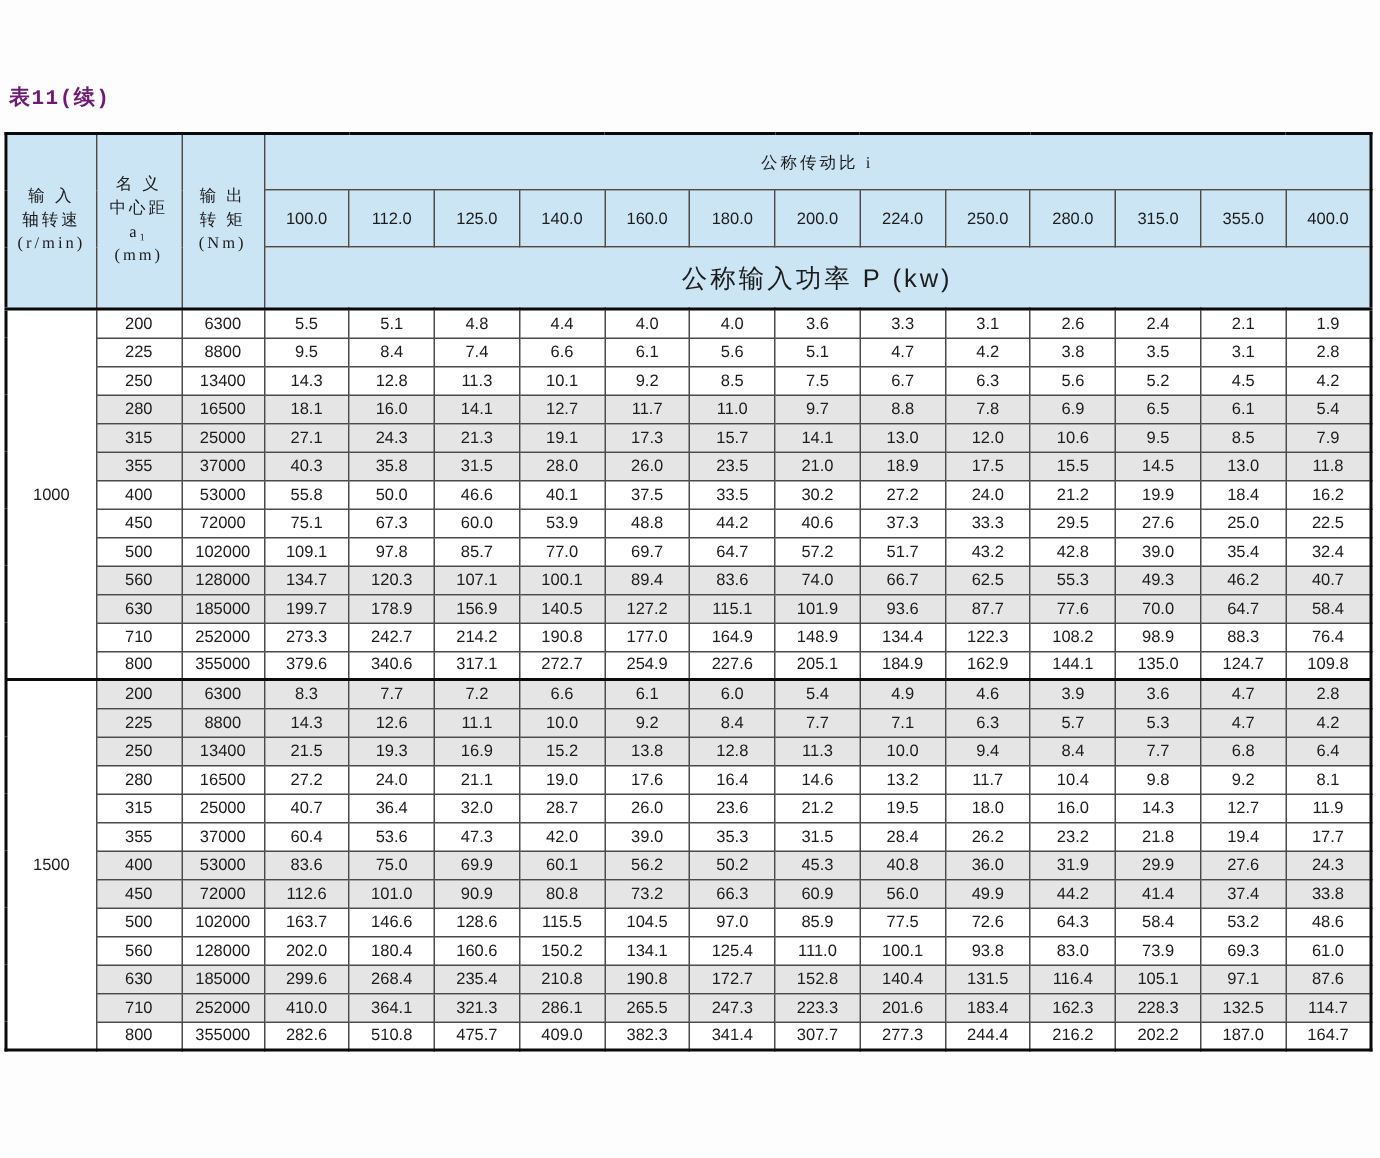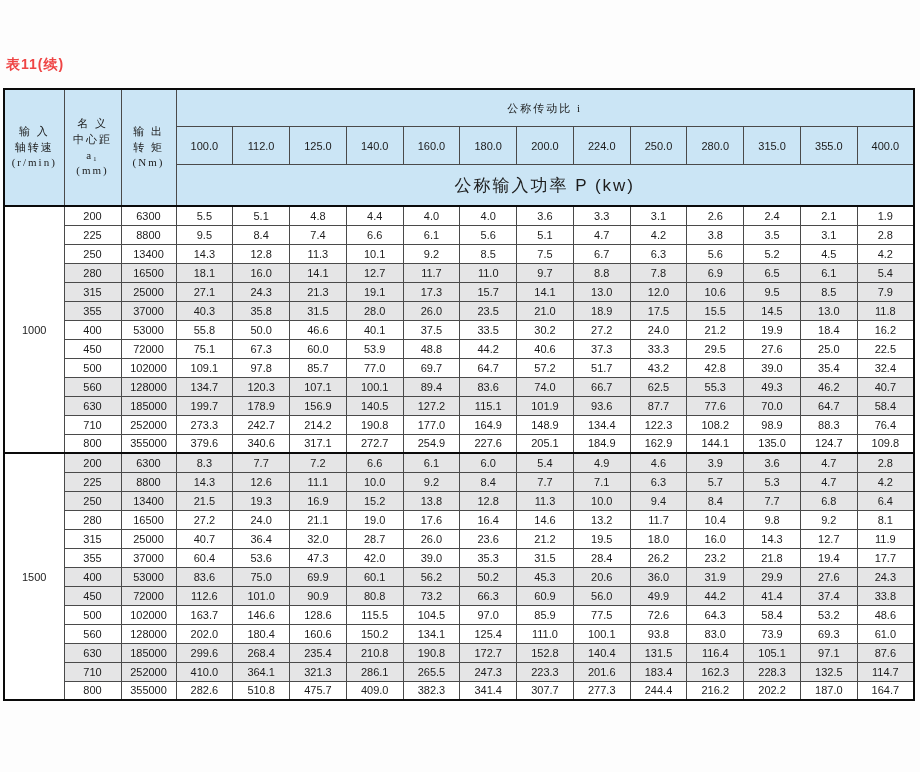--- a/index.html
+++ b/index.html
@@ -18,21 +18,22 @@
     background: #fdfdfd;
     overflow: hidden;
   }
   #doc-title {
     position: absolute;
     left: 6px;
     top: 56px;
     font-size: 14px;
     font-weight: bold;
     letter-spacing: 1px;
-    color: #ef4444;
+    color: #701a75;
+    font-family: Liberation Mono, monospace;
   }
   #main-table {
     position: absolute;
     left: 3px;
     top: 88px;
     width: 912px;
     border-collapse: collapse;
     table-layout: fixed;
     font-size: 11px;
     color: #1c1c1c;
@@ -447,21 +448,21 @@
         <tr class="shaded">
           <td>400</td>
           <td>53000</td>
           <td>83.6</td>
           <td>75.0</td>
           <td>69.9</td>
           <td>60.1</td>
           <td>56.2</td>
           <td>50.2</td>
           <td>45.3</td>
-          <td>20.6</td>
+          <td>40.8</td>
           <td>36.0</td>
           <td>31.9</td>
           <td>29.9</td>
           <td>27.6</td>
           <td>24.3</td>
         </tr>
         <tr class="shaded">
           <td>450</td>
           <td>72000</td>
           <td>112.6</td>

